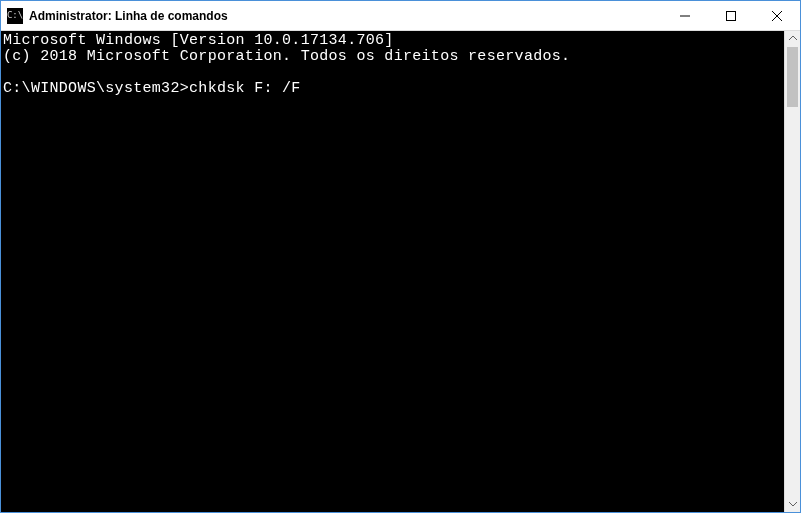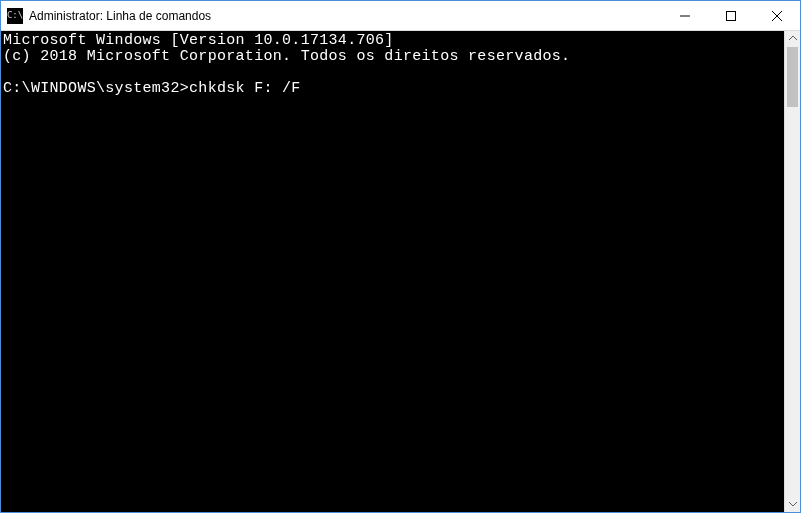--- a/index.html
+++ b/index.html
@@ -43,20 +43,21 @@
     .titlebar-icon-inner {
       color: #ccc;
       font-size: 9px;
       font-family: Consolas, monospace;
       line-height: 1;
     }
     .titlebar-text {
       font-size: 12px;
       color: #000;
       flex: 1;
+      font-weight: bold;
     }
     .window-controls {
       display: flex;
       height: 100%;
     }
     .window-control {
       width: 46px;
       height: 100%;
       display: flex;
       align-items: center;

